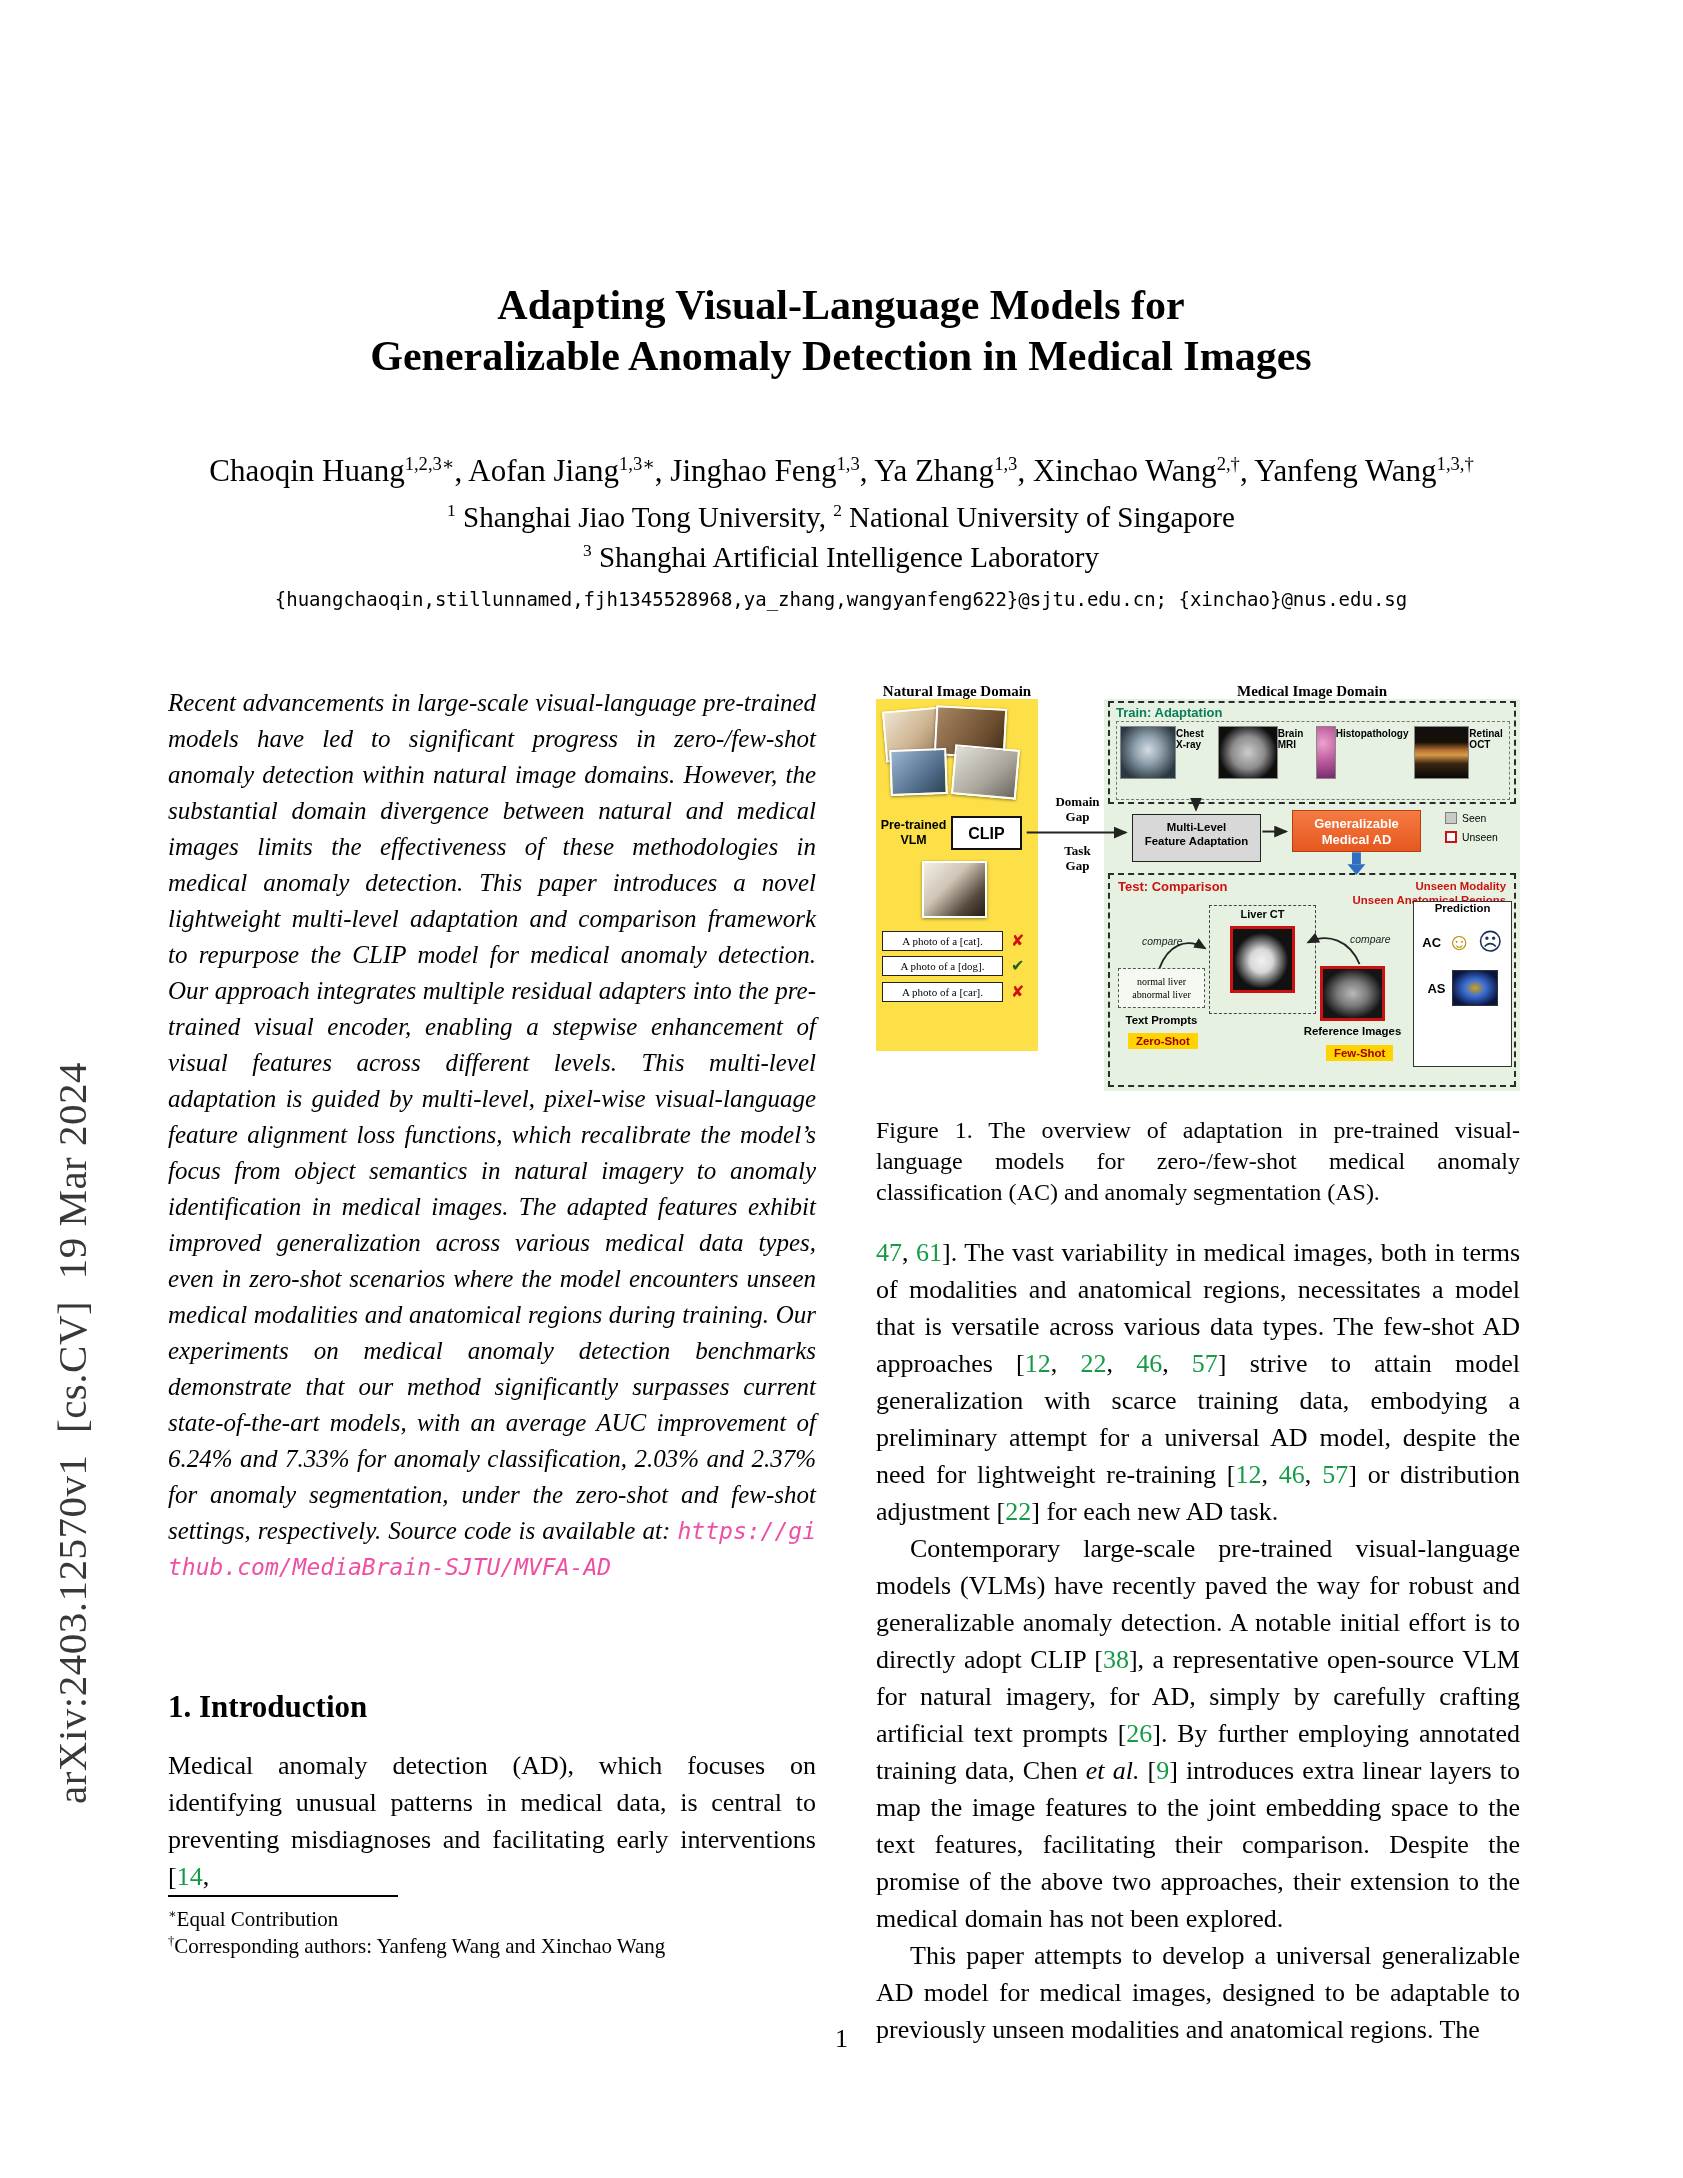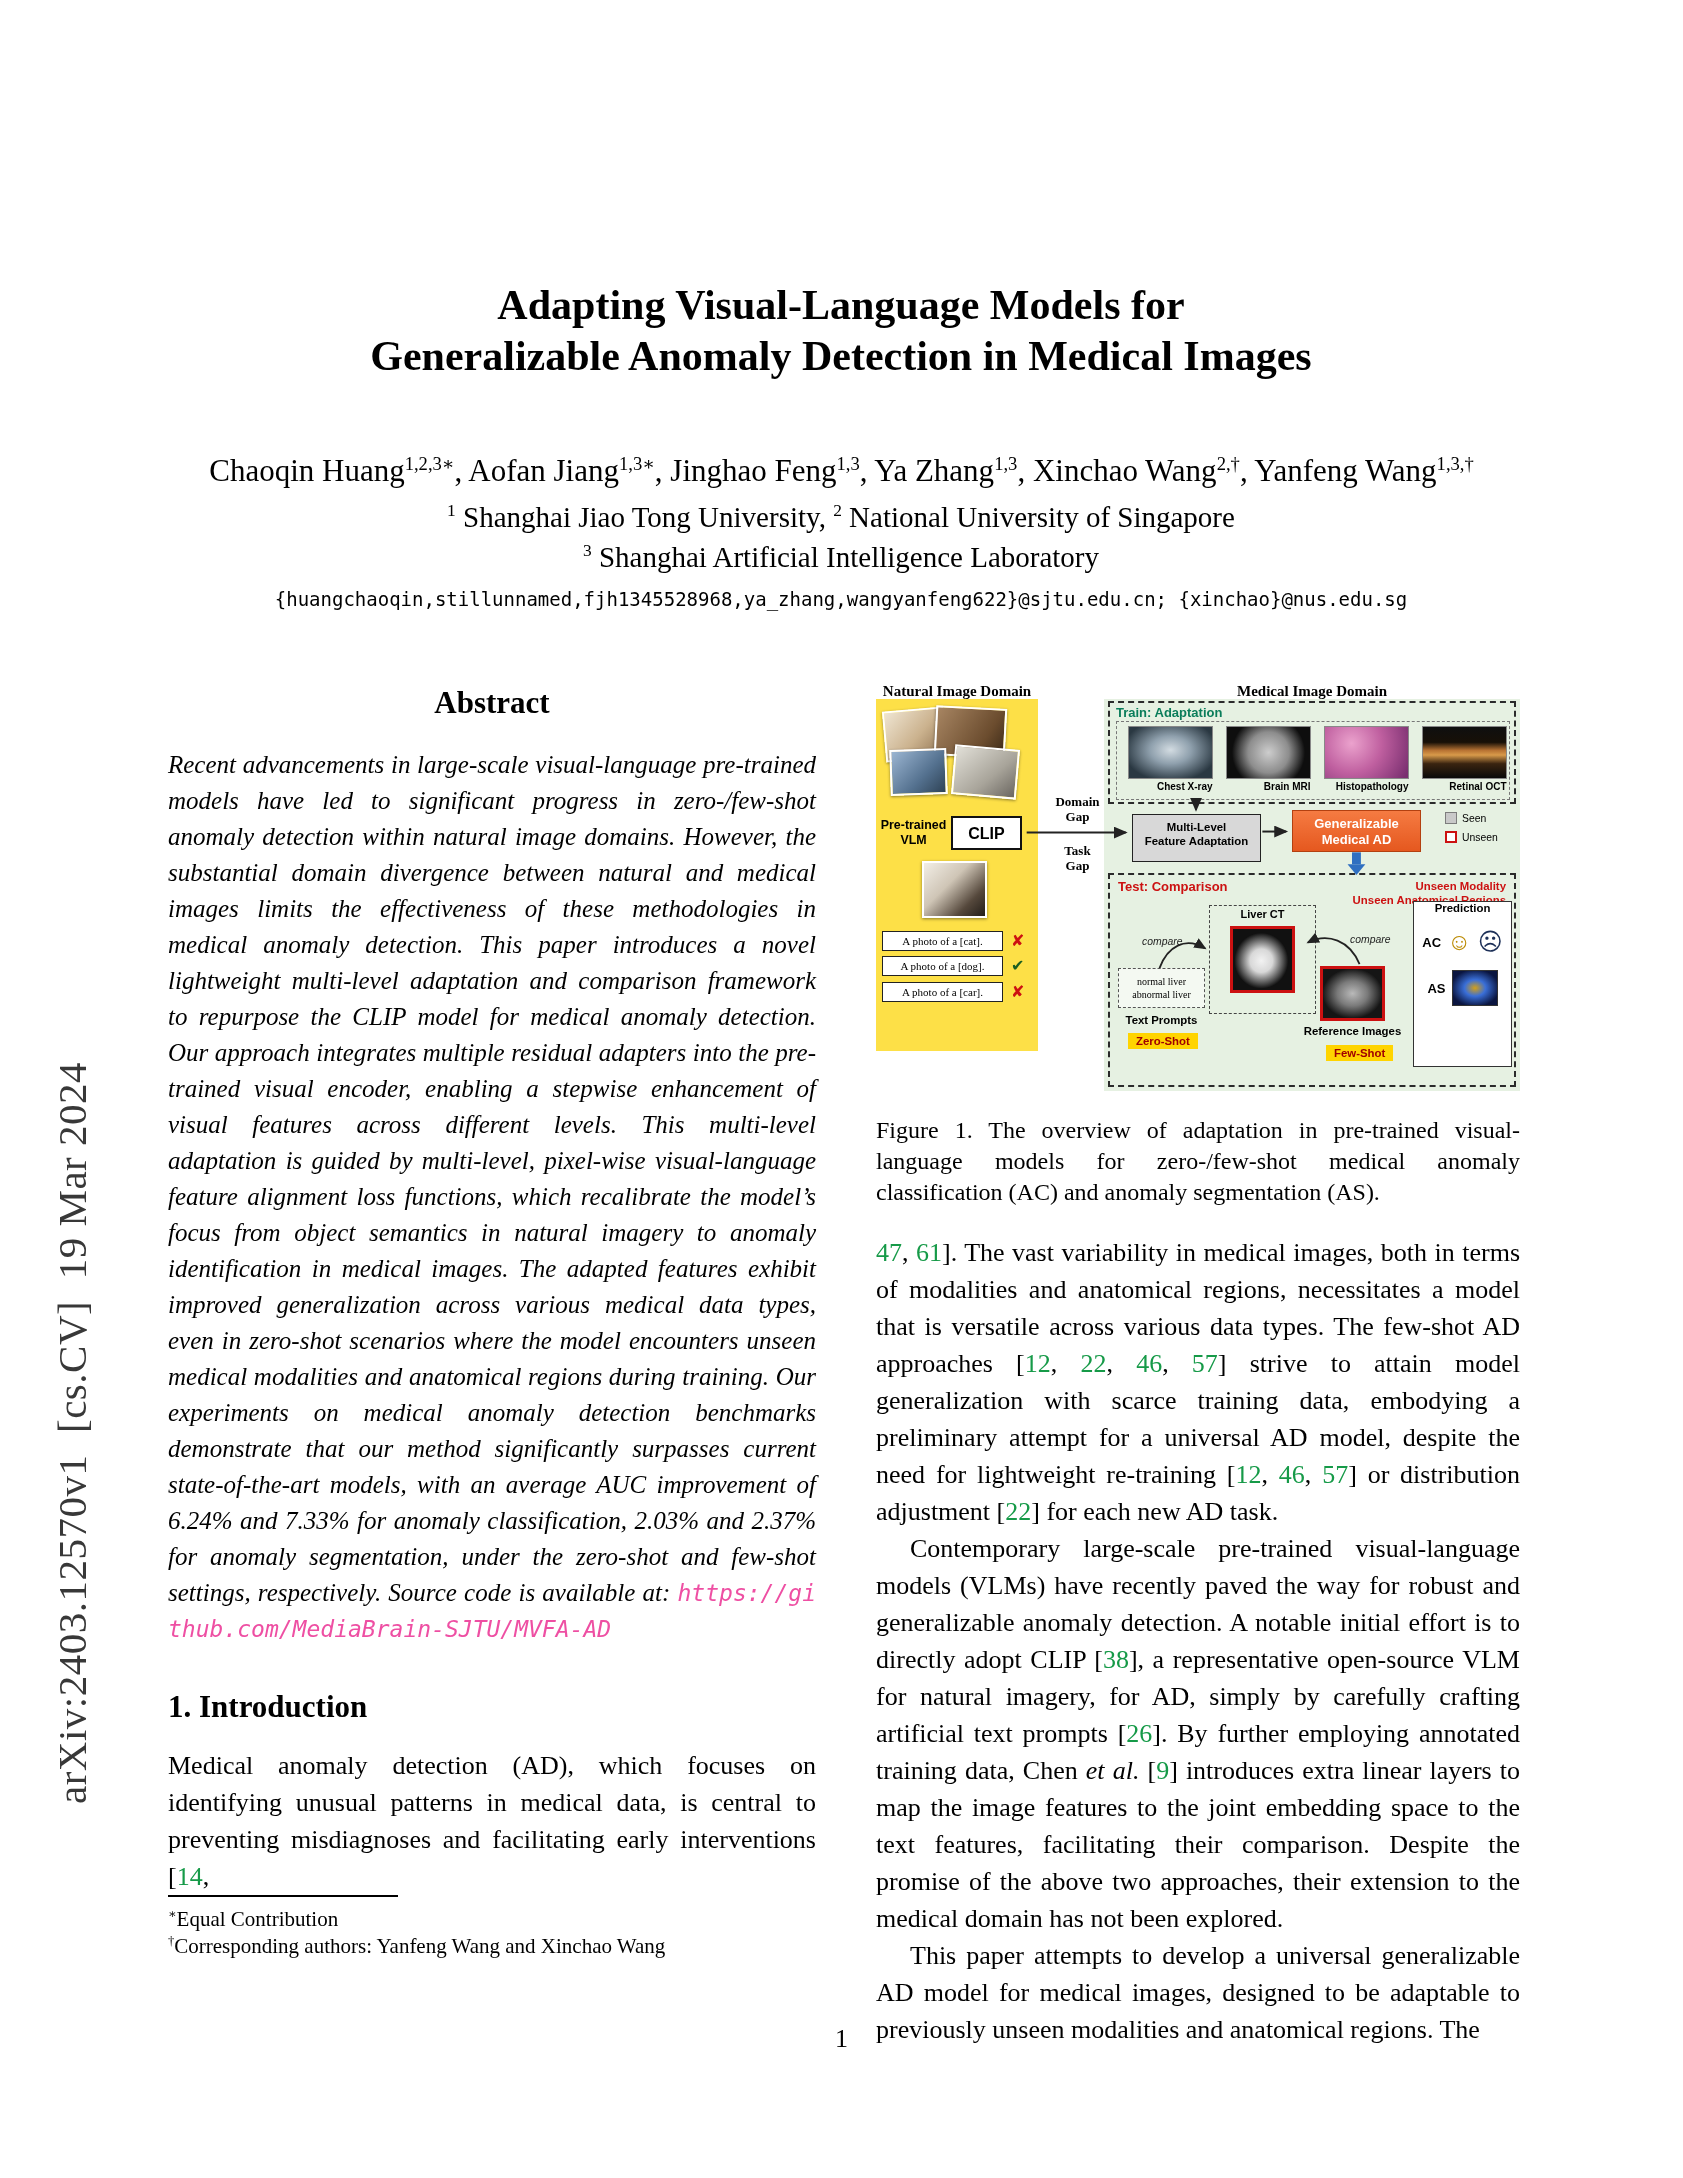--- a/index.html
+++ b/index.html
@@ -80,21 +80,21 @@
   .f-gap-label { position:absolute; left:150px; width:103px; text-align:center;
                  font-size:13px; line-height:15px; font-weight:bold;
                  font-family:"Liberation Serif",serif; }
   .f-domain-gap { top:111px; }
   .f-task-gap { top:160px; }
   .f-train-box { position:absolute; left:4px; top:2px; width:408px; height:103px;
                  border:2px dashed #2b2b2b; }
   .f-train-label { position:absolute; left:6px; top:2px; font-size:13px; font-weight:bold; color:#0a7d5a; }
   .f-train-inner { position:absolute; left:6px; top:18px; width:394px; height:79px;
                    border:1px dashed #777; display:flex; justify-content:space-around; padding-top:4px; }
-  .f-mod { display:flex; flex-direction:column; align-items:flex-end; width:93px; }
+  .f-mod { display:flex; flex-direction:row; align-items:flex-start; width:93px; }
   .f-mimg { width:85px; height:53px; border:1px solid #888; }
   .f-xray { background:radial-gradient(ellipse at 50% 45%,#d3dce2 0%,#8fa0ad 35%,#2a3842 80%); }
   .f-mri  { background:radial-gradient(circle at 50% 50%,#cdcdcd 0%,#8d8d8d 42%,#0e0e0e 75%); }
   .f-histo{ background:radial-gradient(circle at 32% 32%,#eba2cd 0%,#c060a0 45%,#7a2f70 95%); }
   .f-oct  { background:linear-gradient(180deg,#0f0f0f 0%,#171007 30%,#b87333 46%,#d89a4a 55%,#3a2410 72%,#090909 100%); }
   .f-mlabel { font-size:10px; margin-top:2px; font-weight:bold; }
   .f-multilevel { position:absolute; left:28px; top:115px; width:129px; height:48px; background:#d8d8d8;
                   border:1px solid #222; text-align:center; font-size:11.4px; line-height:14px;
                   padding-top:5px; font-weight:bold; }
   .f-genad { position:absolute; left:188px; top:111px; width:129px; height:42px;
@@ -154,21 +154,20 @@
     <span>Adapting Visual-Language Models for</span><br>
     <span>Generalizable Anomaly Detection in Medical Images</span>
   </h1>
 
   <div class="authors"><span>Chaoqin Huang</span><span class="sup">1,2,3∗</span><span>, Aofan Jiang</span><span class="sup">1,3∗</span><span>, Jinghao Feng</span><span class="sup">1,3</span><span>, Ya Zhang</span><span class="sup">1,3</span><span>, Xinchao Wang</span><span class="sup">2,†</span><span>, Yanfeng Wang</span><span class="sup">1,3,†</span></div>
   <div class="affil-1"><span class="sup">1</span><span> Shanghai Jiao Tong University,  </span><span class="sup">2</span><span> National University of Singapore</span></div>
   <div class="affil-2"><span class="sup">3</span><span> Shanghai Artificial Intelligence Laboratory</span></div>
   <div class="emails">{huangchaoqin,stillunnamed,fjh1345528968,ya_zhang,wangyanfeng622}@sjtu.edu.cn; {xinchao}@nus.edu.sg</div>
 
   <div class="abstract-block">
-    <h2 class="abstract-heading">Abstract</h2>
     <p class="abstract-body"><span>Recent advancements in large-scale visual-language pre-trained models have led to significant progress in zero-/few-shot anomaly detection within natural image domains. However, the substantial domain divergence between natural and medical images limits the effectiveness of these methodologies in medical anomaly detection. This paper introduces a novel lightweight multi-level adaptation and comparison framework to repurpose the CLIP model for medical anomaly detection. Our approach integrates multiple residual adapters into the pre-trained visual encoder, enabling a stepwise enhancement of visual features across different levels. This multi-level adaptation is guided by multi-level, pixel-wise visual-language feature alignment loss functions, which recalibrate the model’s focus from object semantics in natural imagery to anomaly identification in medical images. The adapted features exhibit improved generalization across various medical data types, even in zero-shot scenarios where the model encounters unseen medical modalities and anatomical regions during training. Our experiments on medical anomaly detection benchmarks demonstrate that our method significantly surpasses current state-of-the-art models, with an average AUC improvement of 6.24% and 7.33% for anomaly classification, 2.03% and 2.37% for anomaly segmentation, under the zero-shot and few-shot settings, respectively. Source code is available at: </span><span class="url">https://github.com/MediaBrain-SJTU/MVFA-AD</span></p>
   </div>
 
   <div class="intro-block">
     <h2 class="section-heading">1. Introduction</h2>
     <p><span>Medical anomaly detection (AD), which focuses on identifying unusual patterns in medical data, is central to preventing misdiagnoses and facilitating early interventions [</span><span class="cite">14</span><span>,</span></p>
   </div>
 
   <div class="footnote-block">
     <div class="footnote-rule"></div>

